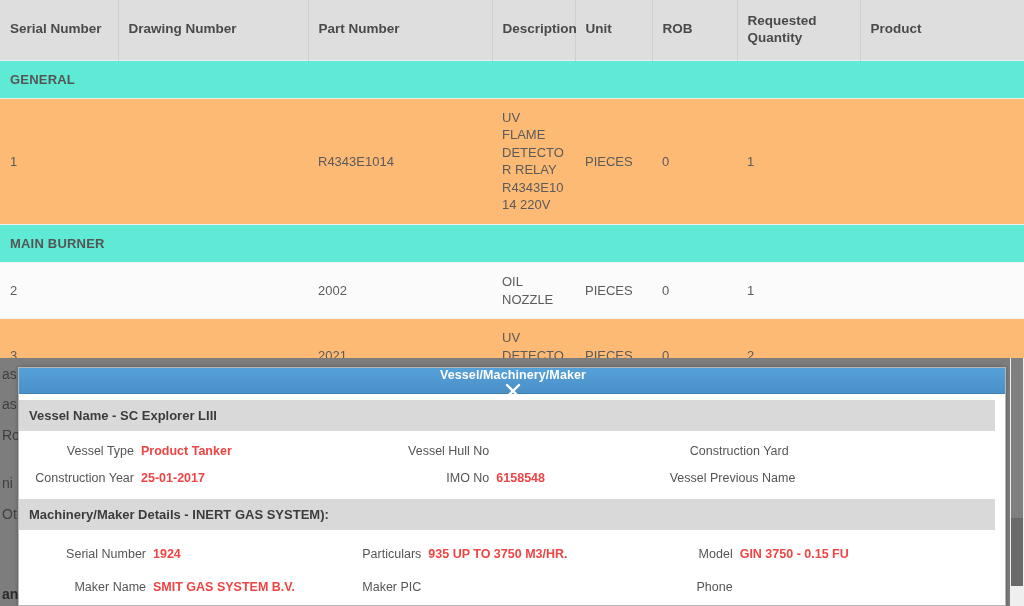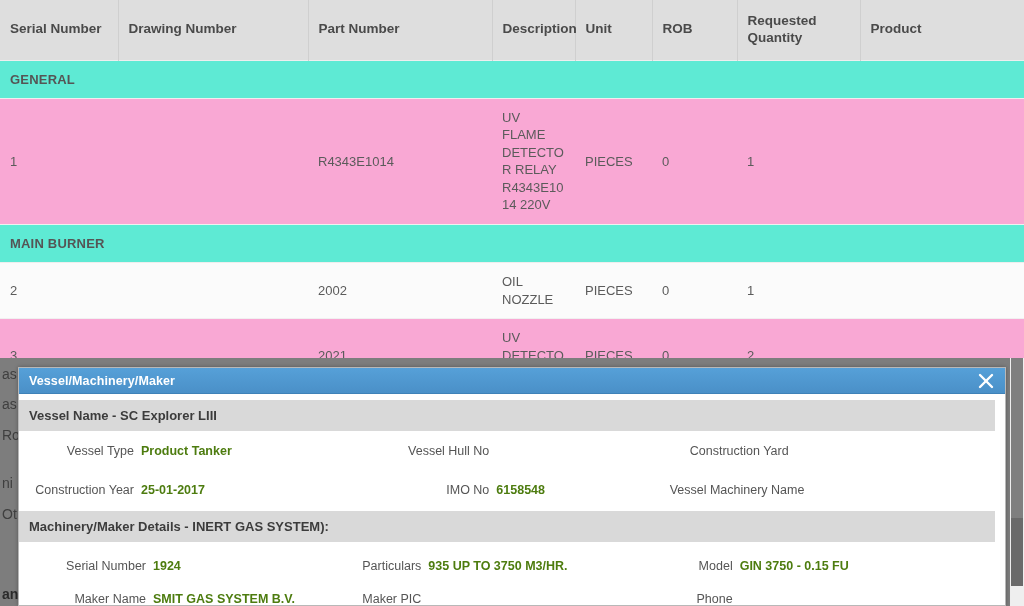--- a/index.html
+++ b/index.html
@@ -43,21 +43,21 @@
     font-size: 13px;
     color: #5b5b5b;
     padding: 10px 10px;
     vertical-align: middle;
     border-bottom: 1px solid #f0f0f0;
     line-height: 1.35;
     word-wrap: break-word;
     overflow-wrap: break-word;
   }
   .data-row.odd td { background: #fbfbfb; }
-  .data-row.even td { background: #f9a8d4; }
+  .data-row.even td { background: #fdba74; }
 
   
   .backdrop {
     position: absolute;
     left: 0; top: 358px;
     width: 1024px; height: 248px;
     background: #7d7d7d;
   }
   .backdrop-text {
     position: absolute;
@@ -111,20 +111,21 @@
   }
   .modal-header {
     height: 26px;
     background: #4a90c8;
     background: linear-gradient(#56a0d8, #4a90c8);
     color: #ffffff;
     display: flex;
     align-items: center;
     padding: 0 8px 0 10px;
     border-bottom: 1px solid #3f82b8;
+    flex-direction: column;
   }
   .modal-title { font-size: 12.5px; font-weight: bold; flex: 1; letter-spacing: .1px; }
   .close-icon {
     width: 22px; height: 22px;
     display: flex; align-items: center; justify-content: center;
     cursor: pointer;
   }
   .close-icon svg { display: block; }
 
   .modal-body { padding: 6px 10px 0 0; }
@@ -136,40 +137,40 @@
     font-weight: bold;
     padding: 8px 10px;
     margin-bottom: 2px;
   }
   .subheader.second { margin-top: 6px; }
 
   .field-grid {
     display: grid;
     grid-template-columns: 1fr 1fr 1fr;
     padding: 10px 0 6px 0;
-    row-gap: 22px;
+    row-gap: 10px;
   }
   .field-grid.second { padding: 14px 0 4px 0; row-gap: 16px; }
 
   .field {
     display: flex;
     align-items: flex-start;
     font-size: 12.5px;
     line-height: 1.35;
   }
   .field .lbl {
     color: #555555;
     text-align: right;
     padding-right: 7px;
     white-space: nowrap;
     flex: 0 0 auto;
     min-width: 104px;
   }
   .field .val {
-    color: #4d7c0f;
+    color: #ef4444;
     font-weight: bold;
     max-width: 150px;
   }
   
   .col1 .lbl { min-width: 122px; }
   .col2 .lbl { min-width: 152px; }
   .col3 .lbl { min-width: 126px; }
 
   .col1b .lbl { min-width: 134px; }
   .col2b .lbl { min-width: 84px; }
@@ -311,21 +312,21 @@
 
         <div class="field col1">
           <span class="lbl">Construction Year</span>
           <span class="val">25-01-2017</span>
         </div>
         <div class="field col2">
           <span class="lbl">IMO No</span>
           <span class="val">6158548</span>
         </div>
         <div class="field col3">
-          <span class="lbl">Vessel Machinery Name</span>
+          <span class="lbl">Vessel Previous Name</span>
           <span class="val"></span>
         </div>
       </div>
 
       <div class="subheader second">Machinery/Maker Details - INERT GAS SYSTEM):</div>
 
       <div class="field-grid second">
         <div class="field col1b">
           <span class="lbl">Serial Number</span>
           <span class="val">1924</span>

